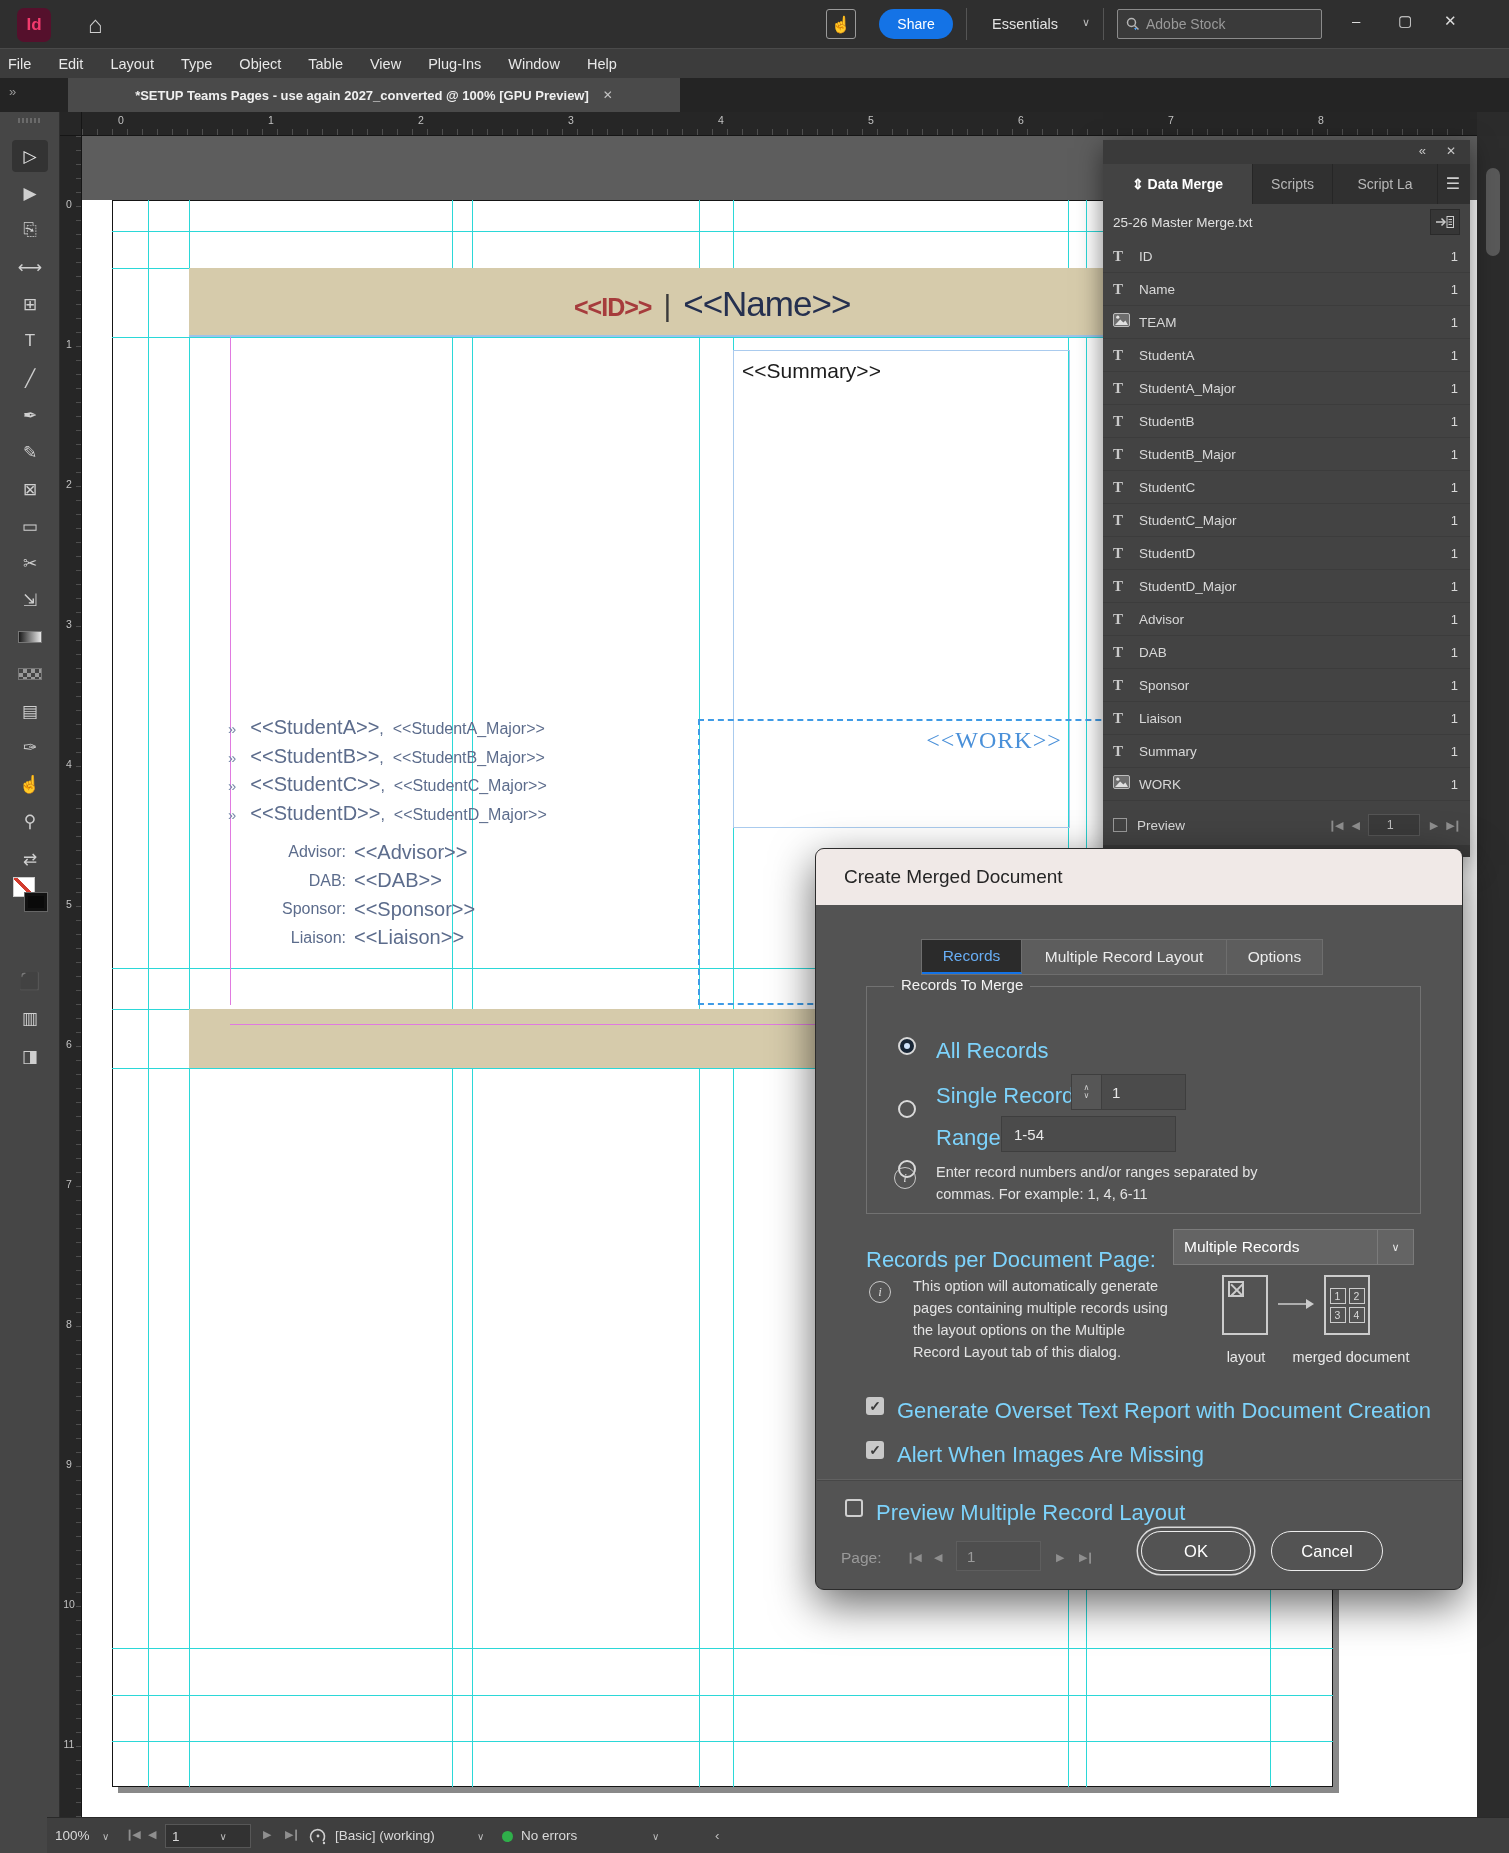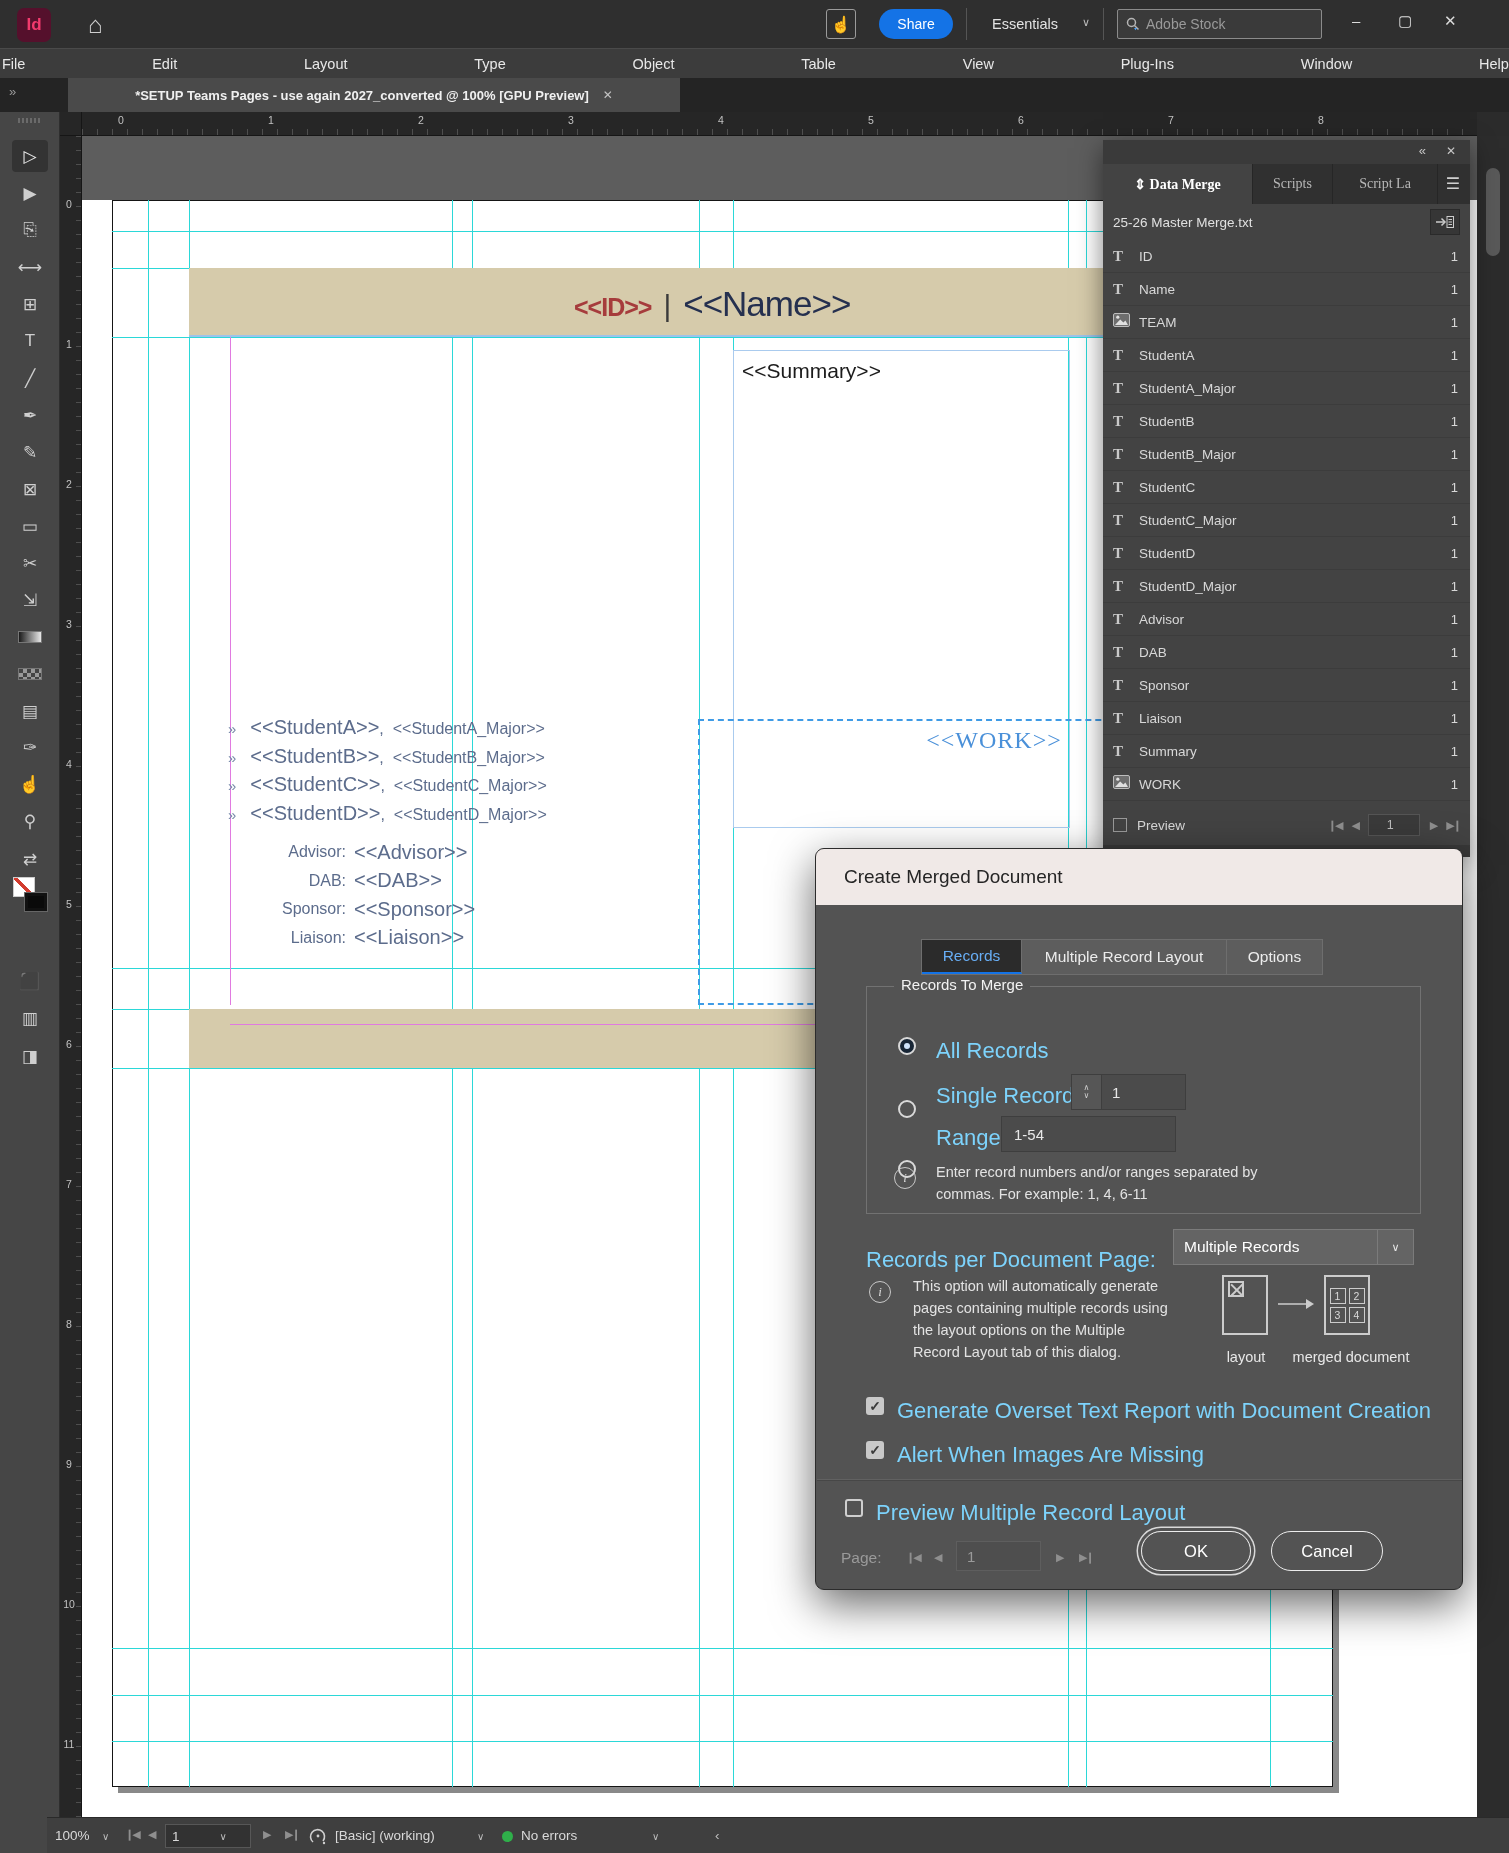--- a/index.html
+++ b/index.html
@@ -17,21 +17,21 @@
   #share-btn { left:879px; top:9px; width:74px; height:30px; background:#1473e6; border-radius:15px;
     color:#fff; font-size:14px; display:flex; align-items:center; justify-content:center; }
   .vdiv { top:8px; width:1px; height:32px; background:#555; }
   #workspace { left:992px; top:16px; color:#e3e3e3; font-size:14.5px; }
   #workspace-chev { left:1082px; top:16px; color:#bdbdbd; font-size:11px; }
   #searchbox { left:1117px; top:9px; width:205px; height:30px; background:#3a3a3a; border:1.5px solid #8b8b8b; border-radius:2px;
     display:flex; align-items:center; padding-left:8px; gap:6px; }
   #searchbox .ph { color:#9a9a9a; font-size:14px; }
   .winbtn { top:12px; color:#dcdcdc; font-size:15px; }
 
-  #menubar { left:0; top:48px; width:1509px; height:30px; background:#3c3c3c; border-top:1px solid #4a4a4a; display:flex; align-items:center; padding-left:2px; gap:27px;justify-content:space-between; }
+  #menubar { left:0; top:48px; width:1509px; height:30px; background:#3c3c3c; border-top:1px solid #4a4a4a; display:flex; align-items:center; padding-left:8px; gap:27px; }
   .menu-item { color:#e8e8e8; font-size:14.5px; }
 
   #tabrow { left:0; top:78px; width:1509px; height:34px; background:#242424; }
   #tab-expander { left:9px; top:84px; color:#9a9a9a; font-size:13px; }
   #doc-tab { left:68px; top:78px; width:612px; height:34px; background:#4a4a4a; display:flex; align-items:center; justify-content:center; gap:14px; }
   #doc-tab .ttl { color:#f0f0f0; font-size:13px; font-weight:bold; }
   #doc-tab .x { color:#c4c4c4; font-size:12px; }
 
   
   #ruler-corner { left:60px; top:112px; width:22px; height:24px; background:#262626; border-right:1px solid #161616; border-bottom:1px solid #161616; }
@@ -83,21 +83,21 @@
   .check-sw { width:24px; height:12px; border:1px solid #777;
     background:repeating-conic-gradient(#999 0 25%,#444 0 50%) 0 0/8px 8px; }
   .fs-swatch { position:relative; width:34px; height:34px; }
   .fs-fill { position:absolute; left:0; top:0; width:22px; height:20px; background:#fff; border:1px solid #ccc;
     background-image:linear-gradient(45deg,transparent 44%,#d23b2e 44%,#d23b2e 56%,transparent 56%); }
   .fs-stroke { position:absolute; right:0; bottom:0; width:22px; height:18px; background:#0a0a0a; border:3px solid #111; outline:1px solid #666; }
 
   
   #panel { left:1103px; top:140px; width:367px; height:717px; background:#434343; box-shadow:0 8px 24px rgba(0,0,0,.5); z-index:40; }
   #panel-strip { left:0; top:0; width:367px; height:24px; background:#3a3a3a; color:#c7c7c7; }
-  #panel-tabs { left:0; top:24px; width:367px; height:40px; background:#303030; display:flex;font-family:Liberation Serif, serif; }
+  #panel-tabs { left:0; top:24px; width:367px; height:40px; background:#303030; display:flex; }
   .ptab { height:40px; display:flex; align-items:center; justify-content:center; color:#b8b8b8; font-size:14px; border-right:1px solid #262626; }
   .ptab.active { background:#434343; color:#fff; font-weight:bold; }
   #panel-menu-icon { position:absolute; right:10px; top:34px; color:#cfcfcf; font-size:16px; }
   #panel-src { left:0; top:64px; width:367px; height:36px; display:flex; align-items:center; padding:0 10px; }
   #panel-src .name { color:#e0e0e0; font-size:13.5px; flex:1; }
   #merge-btn { width:30px; height:26px; background:#363636; border:1px solid #2a2a2a; display:flex; align-items:center; justify-content:center; }
   .prow { left:0; width:367px; height:33px; display:flex; align-items:center; padding:0 12px 0 10px; border-bottom:1px solid #3c3c3c; }
   .prow .icn { width:26px; color:#c9c9c9; font-family:"Liberation Serif", serif; font-size:15px; font-weight:bold; }
   .prow .lbl { flex:1; color:#d8d8d8; font-size:13.5px; }
   .prow .cnt { color:#d8d8d8; font-size:13px; }

